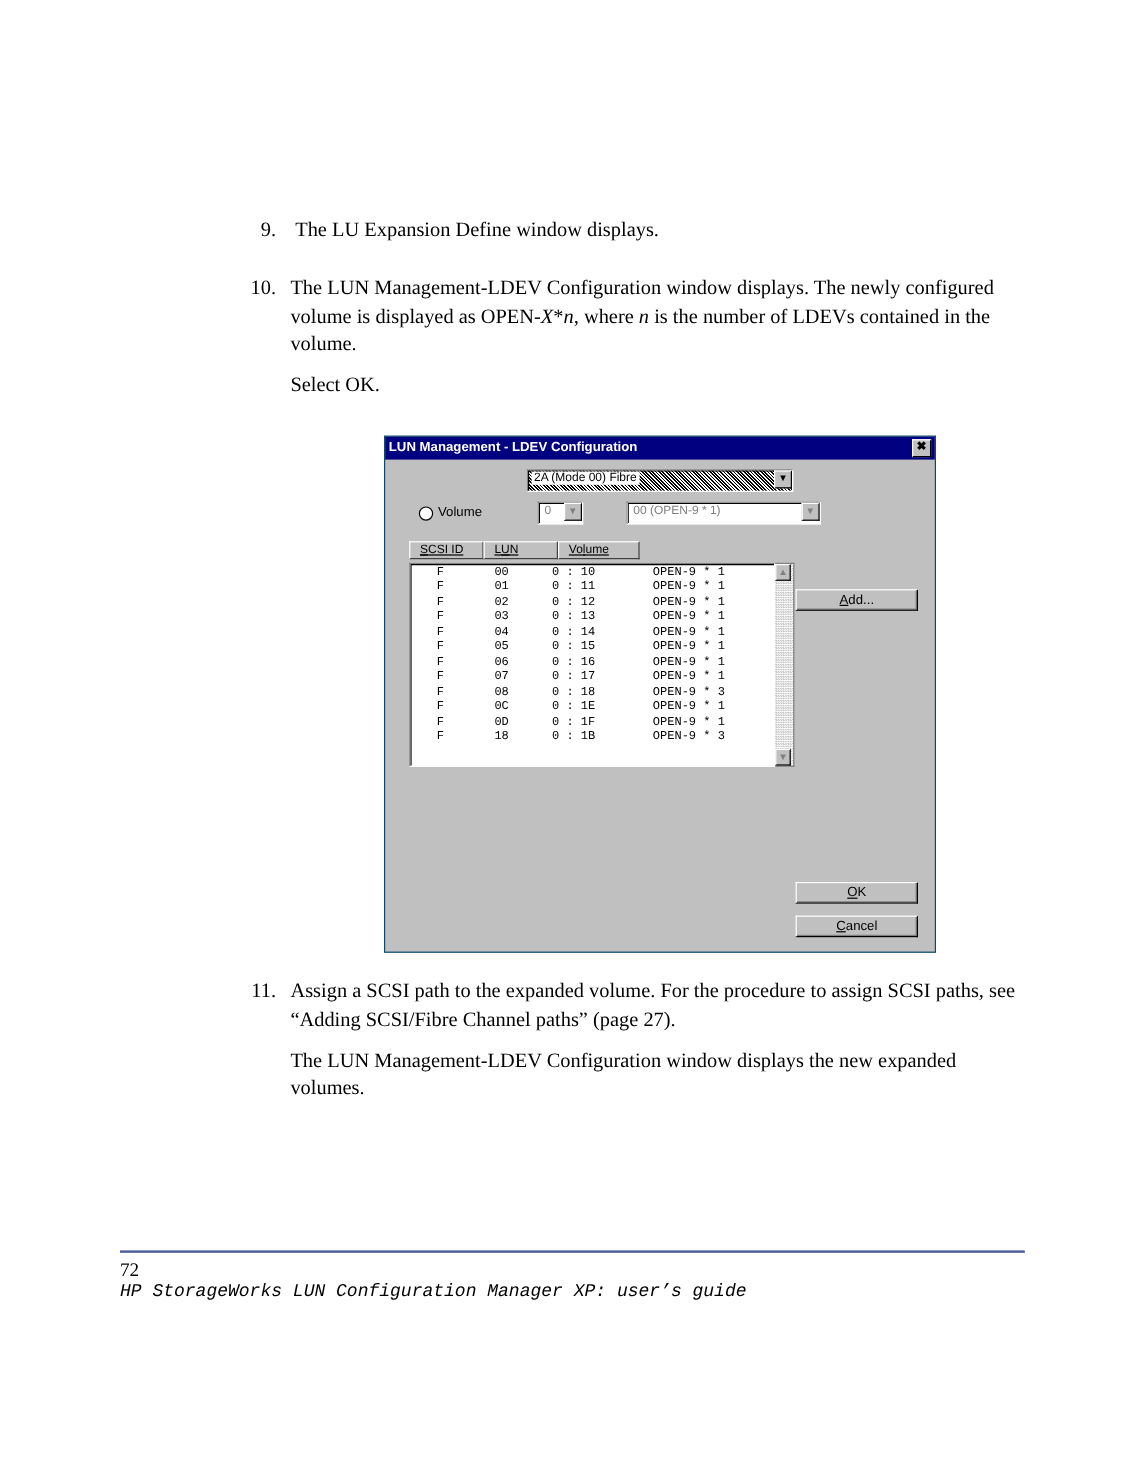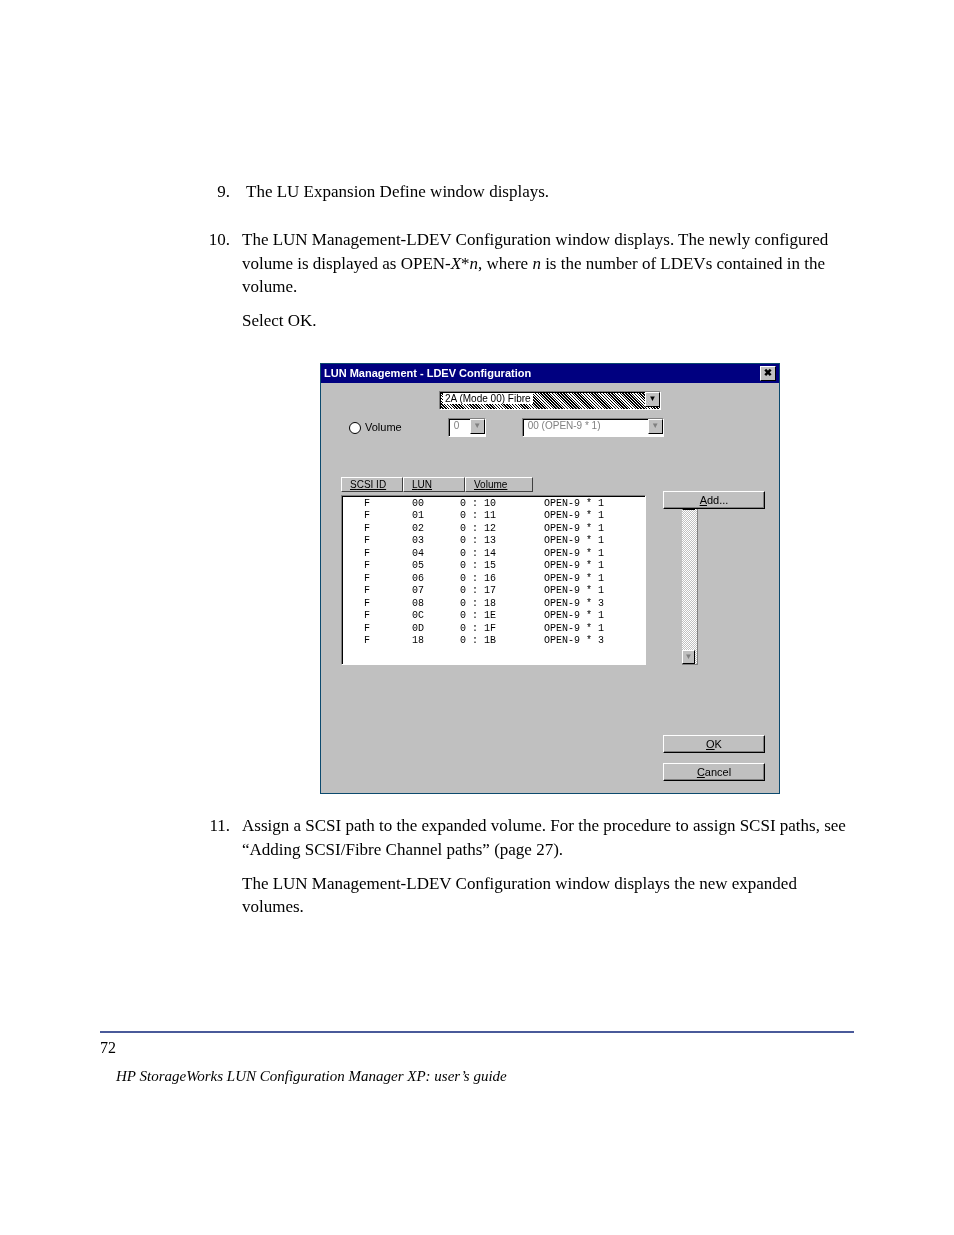--- a/index.html
+++ b/index.html
@@ -126,26 +126,24 @@
     margin-left: 10px;
   }
   .col-headers .hbtn {
     background: #c0c0c0;
     border: 1px solid #fff;
     border-right-color: #404040;
     border-bottom-color: #404040;
     padding: 1px 8px;
     font-size: 10px;
     text-decoration: underline;
-    margin-top: 26px;
   }
   .listbox-wrap {
     display: flex;
     margin: 3px 0 0 10px;
-    gap: 36px;
   }
   .listbox {
     background: #fff;
     border: 1px solid #808080;
     border-right-color: #fff;
     border-bottom-color: #fff;
     box-shadow: inset 1px 1px 0 #000;
     height: 170px;
     width: 305px;
     font-family: "Courier New", monospace;
@@ -195,28 +193,28 @@
     left: 100px;
     right: 100px;
   }
   .footer hr {
     border: none;
     border-top: 2px solid #4a5a9a;
     margin-bottom: 6px;
   }
   .footer-row {
     display: flex;
-    justify-content: flex-start;
+    justify-content: center;
     font-size: 16px;
+    flex-direction: column;
   }
   .footer-row .title {
     font-style: italic;
-    font-family: Liberation Serif, serif;
+    font-family: Liberation Mono, monospace;
     font-size: 15px;
-    margin-top: 29px;
   }
 </style>
 </head>
 <body>
 
 <div class="page">
   <ol class="steps">
     <li>
       <div class="num">9.</div>
       <div class="body">
@@ -248,21 +246,21 @@
           </span>
         </div>
         <div class="row2">
           <span><span class="radio"></span><span>Volume</span></span>
           <span style="width:30px;"></span>
           <span class="drop" style="width:36px;">
             <span class="txt" style="color:#808080;">0</span>
             <span class="arrow" style="color:#808080;">▼</span>
           </span>
           <span style="width:20px;"></span>
-          <span class="drop" style="width:140px;">
+          <span class="drop" style="width:140px;padding-left:20px;">
             <span class="txt" style="color:#808080;">00 (OPEN-9 * 1)</span>
             <span class="arrow" style="color:#808080;">▼</span>
           </span>
         </div>
 
         <div class="col-headers">
           <span class="hbtn" style="width:44px;"><u>S</u>CSI ID</span>
           <span class="hbtn" style="width:44px;">L<u>U</u>N</span>
           <span class="hbtn" style="width:50px;">Vo<u>l</u>ume</span>
         </div>

